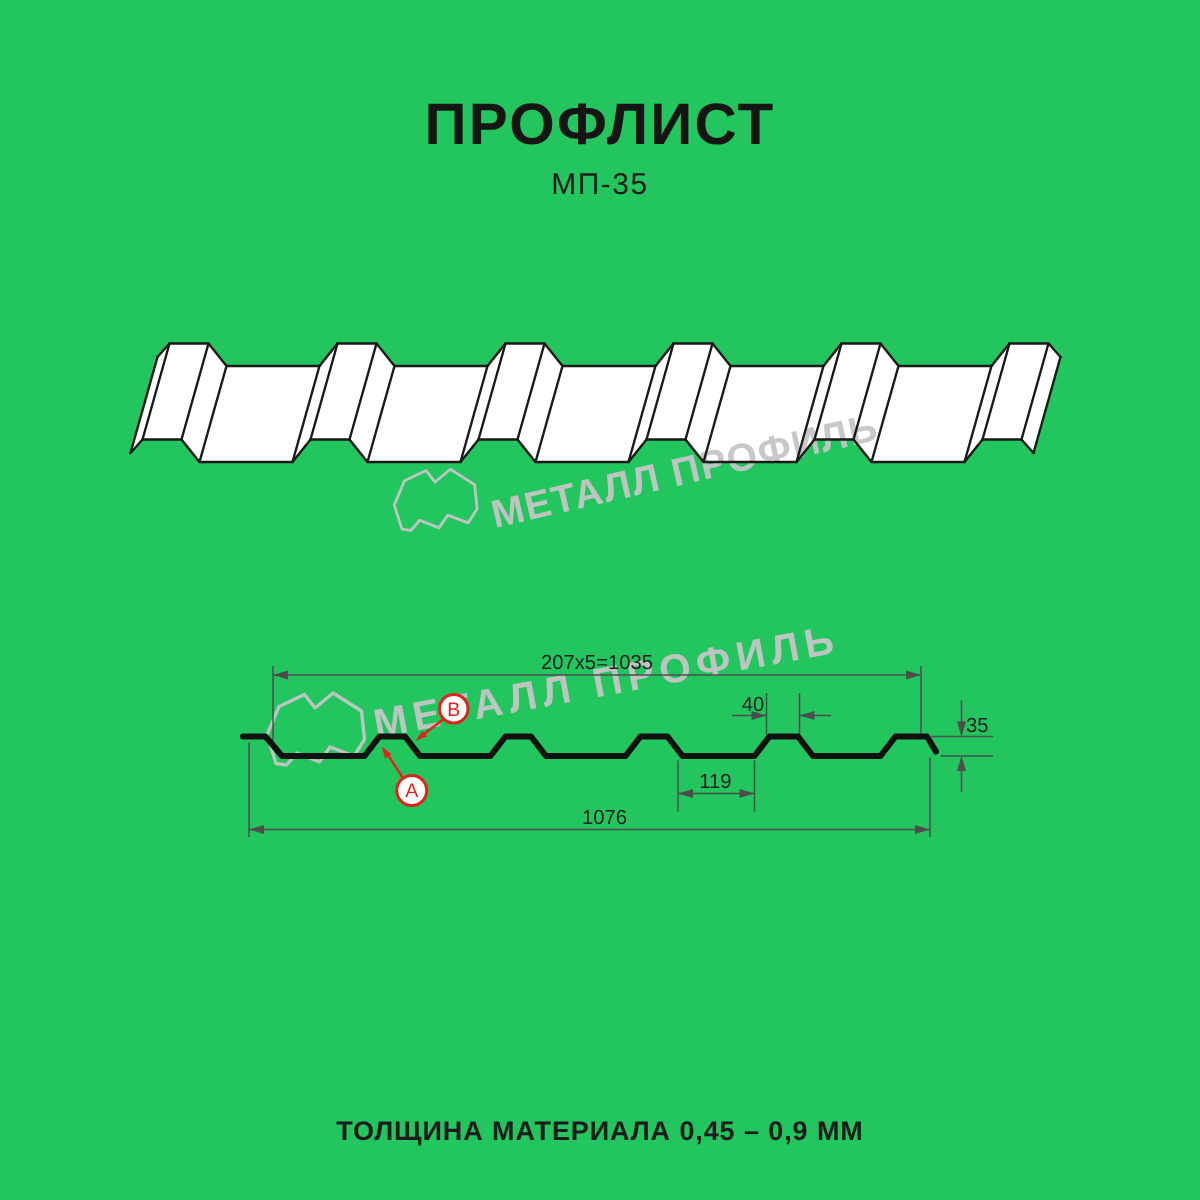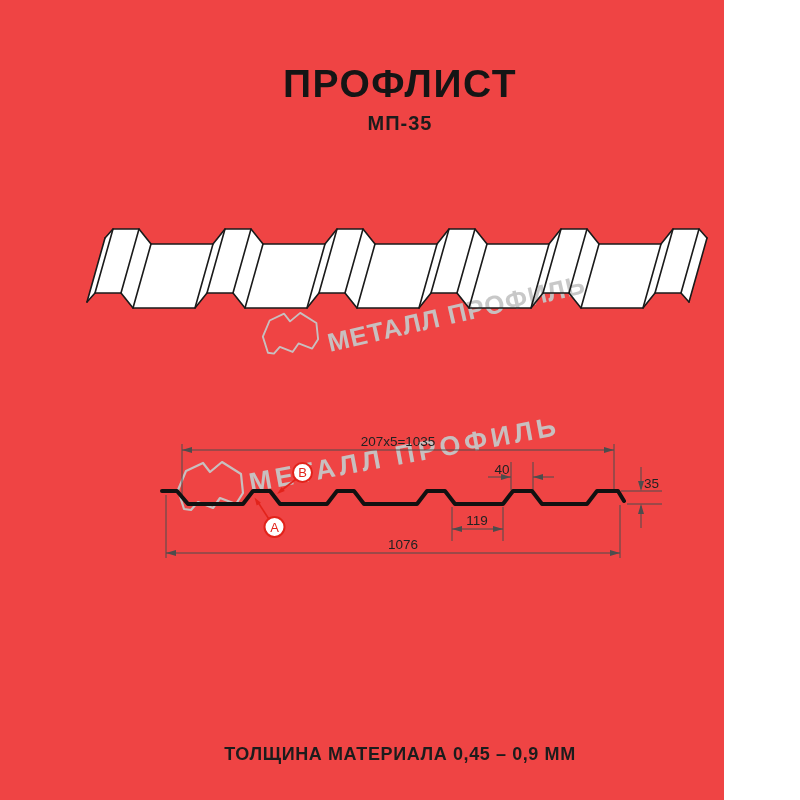--- a/index.html
+++ b/index.html
@@ -1,32 +1,32 @@
 <!DOCTYPE html>
 <html><head>
 <meta charset="utf-8">
 <style>
   html,body{margin:0;padding:0;background:#ffffff;}
   .page{
     position:relative;
-    width:724px;height:800px;
-    background:#ef4444;
+    width:800px;height:800px;
+    background:#22c55e;
     font-family:"Liberation Sans", sans-serif;
     overflow:hidden;
   }
   .title{
     position:absolute;top:62px;left:0;width:800px;
     text-align:center;
     font-size:39px;font-weight:800;letter-spacing:1.5px;
     color:#151515;
   }
   .subtitle{
     position:absolute;top:112px;left:0;width:800px;
     text-align:center;
-    font-size:20px;font-weight:700;letter-spacing:1px;
+    font-size:20px;font-weight:400;letter-spacing:1px;
     color:#1c1c1c;
   }
   .footer{
     position:absolute;top:744px;left:0;width:800px;
     text-align:center;
     font-size:18px;font-weight:600;letter-spacing:0.6px;
     color:#1c1c1c;
   }
   svg{position:absolute;top:0;left:0;}
   .dim-line{stroke:#4d4d4d;stroke-width:1;fill:none;}

